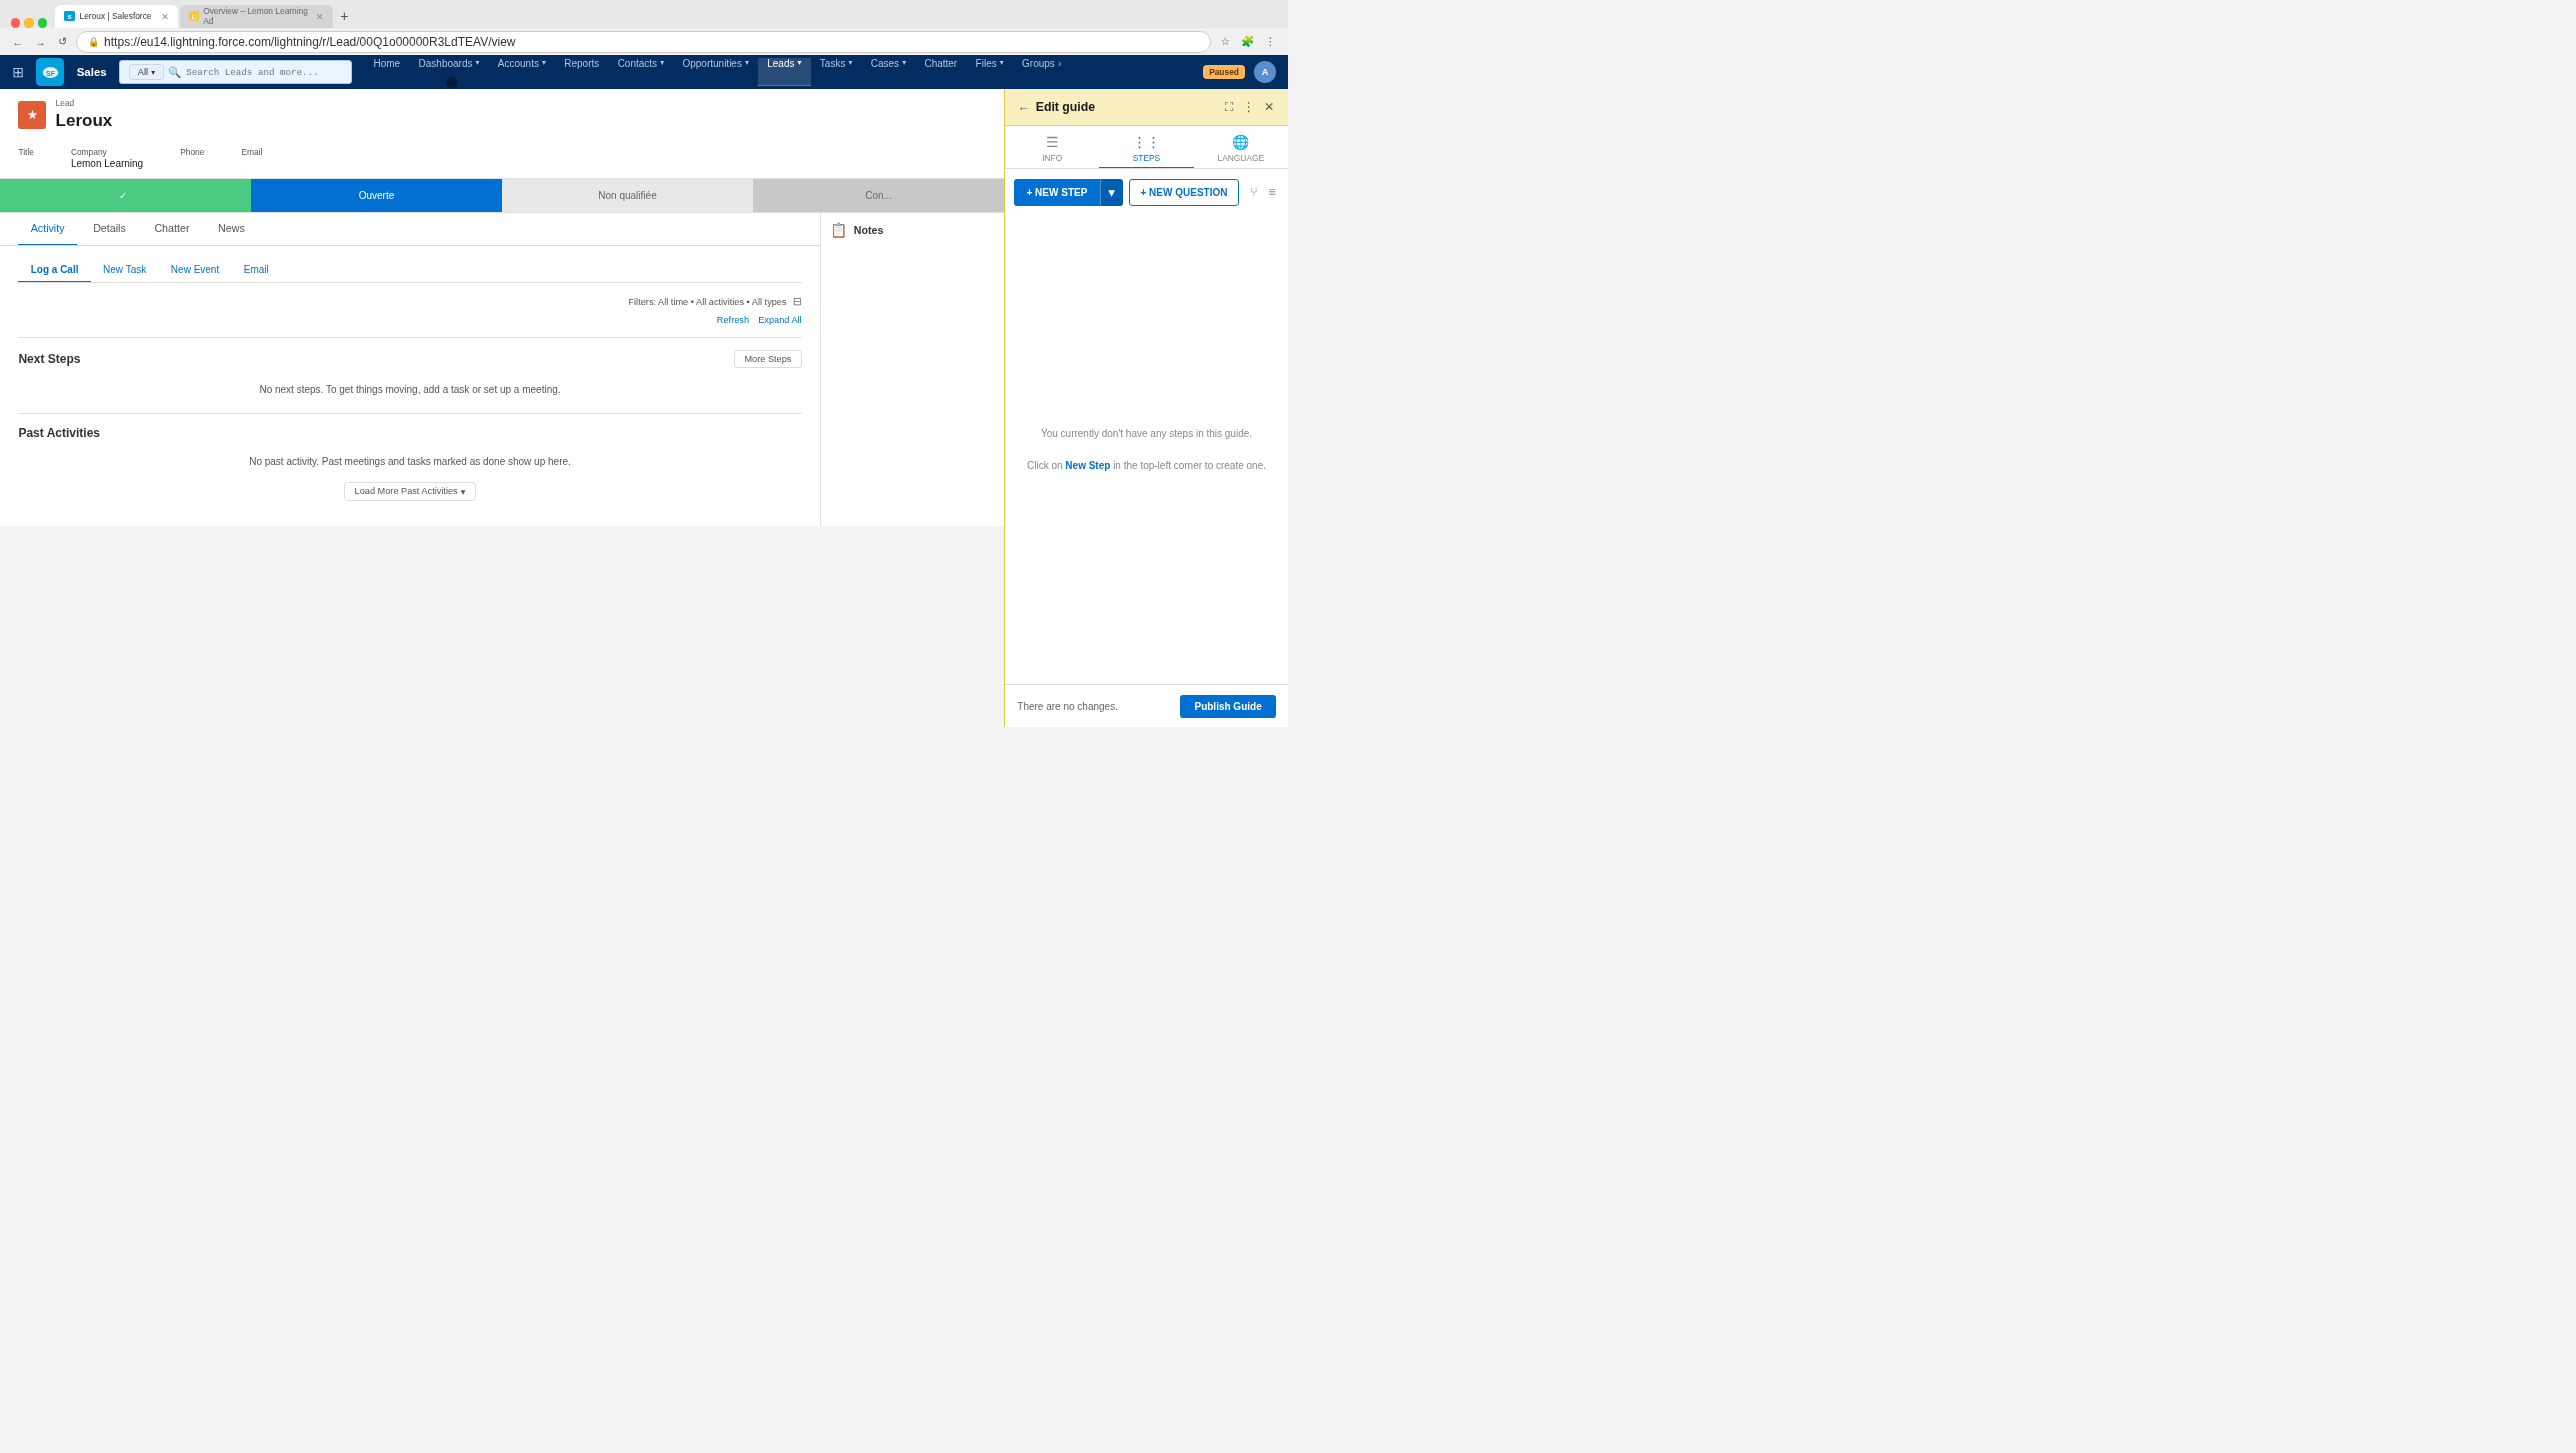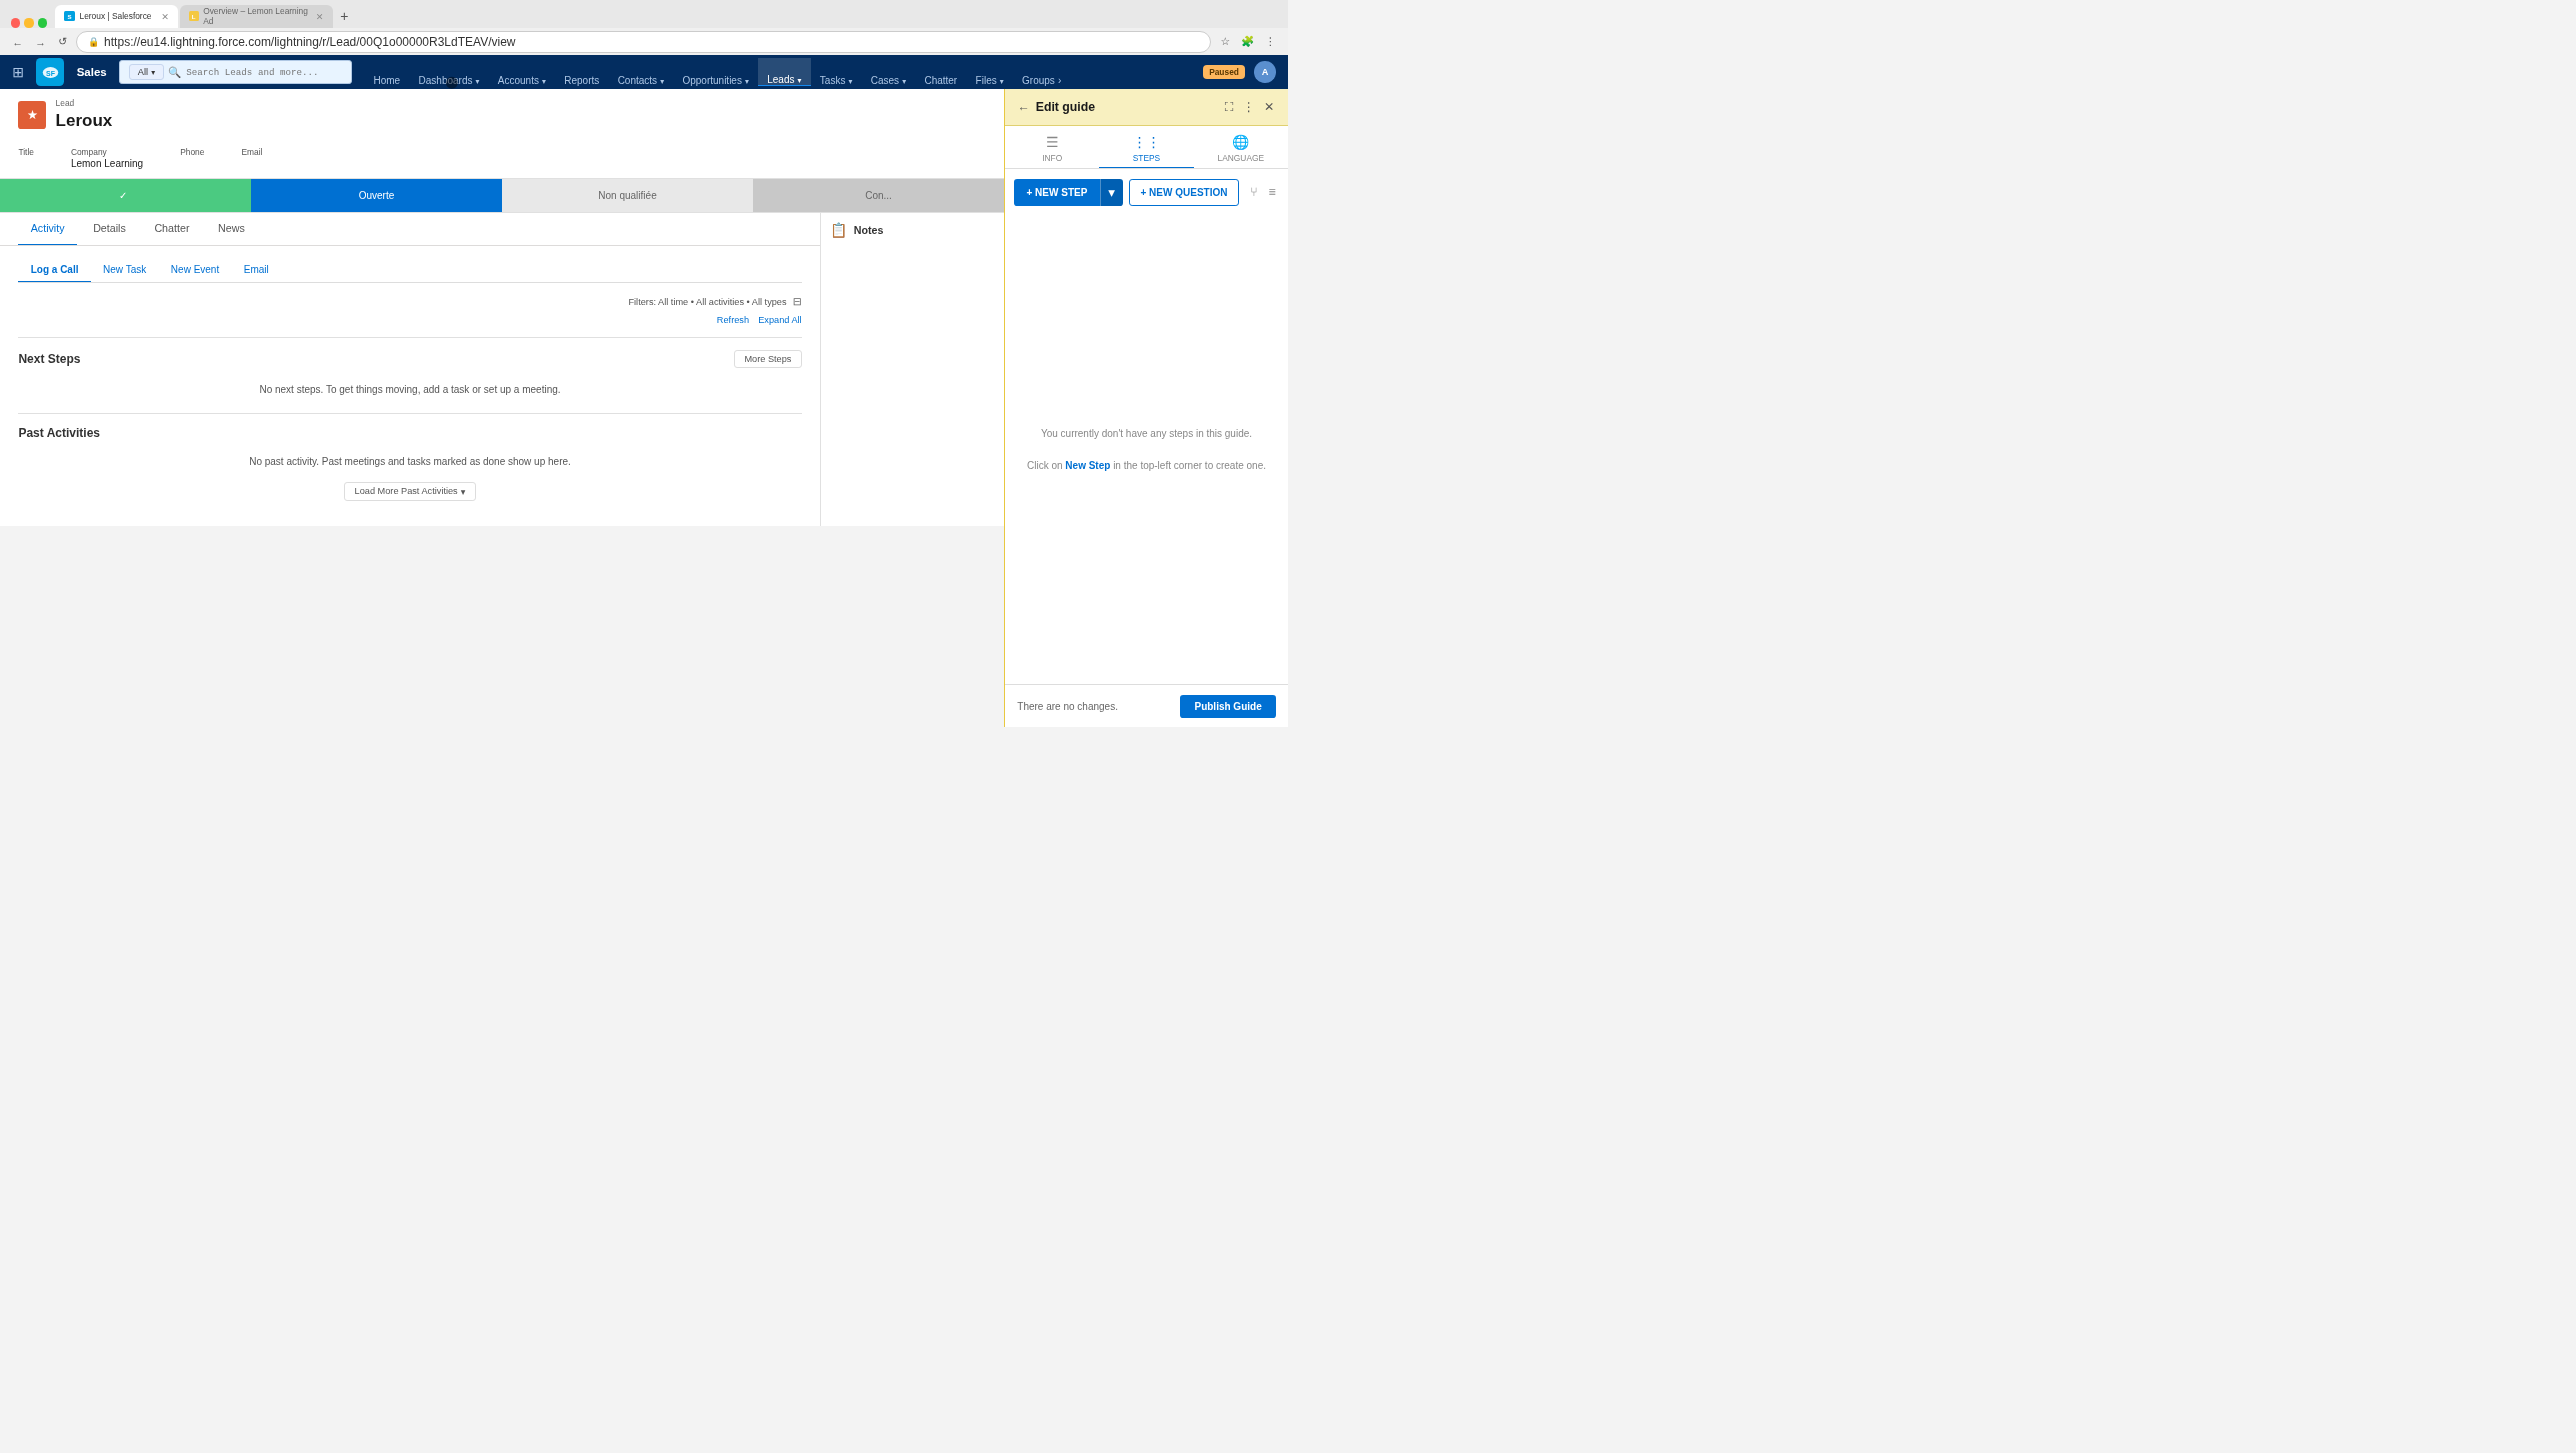--- a/index.html
+++ b/index.html
@@ -30,21 +30,21 @@
     
     .sf-header { background: #032d60; display: flex; align-items: center; padding: 0 12.3px; height: 34px; gap: 12.3px; flex-shrink: 0; }
     .sf-logo { background: #00a1e0; border-radius: 4.6px; width: 28px; height: 28px; display: flex; align-items: center; justify-content: center; color: white; font-weight: bold; font-size: 10.7px; flex-shrink: 0; }
     .sf-app-name { color: white; font-size: 11.5px; font-weight: 600; }
     .sf-nav { display: flex; align-items: center; gap: 0; flex: 1; }
     .sf-search { display: flex; align-items: center; gap: 4.6px; background: #e8f4ff; border-radius: 3.1px; padding: 3.1px 9.2px; width: 233px; border: 0.8px solid #b0c8e4; }
     .sf-search input { background: none; border: none; outline: none; font-size: 9.2px; flex: 1; color: #333; font-family: Liberation Mono, monospace; }
     .sf-apps-icon { color: #adc6e5; cursor: pointer; font-size: 14px; }
     .sf-header-right { display: flex; align-items: center; gap: 9.2px; }
     .sf-paused-badge { background: #ffb75d; color: #5a3800; font-size: 8.4px; padding: 2.3px 6.1px; border-radius: 4px; font-weight: 600; display: flex; align-items: center; gap: 3.1px; }
-    .sf-navbar-item { color: #adc6e5; font-size: 10px; padding: 0 9.2px; height: 28px; display: flex; align-items: flex-end; cursor: pointer; gap: 3.1px; white-space: nowrap; }
+    .sf-navbar-item { color: #adc6e5; font-size: 10px; padding: 0 9.2px; height: 28px; display: flex; align-items: flex-start; cursor: pointer; gap: 3.1px; white-space: nowrap; }
     .sf-navbar-item.active { background: rgba(255,255,255,0.15); color: white; border-bottom: 1.5px solid #1589ee; }
 
     
     .sf-main { display: flex; flex: 1; overflow: hidden; }
     .sf-content { flex: 1; overflow-y: auto; background: #f3f3f3; }
 
     
     .lead-header { background: white; border-bottom: 0.8px solid #e0e0e0; padding: 9.2px 18.4px; }
     .lead-type { font-size: 8.4px; color: #666; display: flex; align-items: center; gap: 4.6px; margin-bottom: 3.1px; }
     .lead-icon { background: #e05e36; width: 28px; height: 28px; border-radius: 3.1px; display: flex; align-items: center; justify-content: center; color: white; font-size: 12.3px; }

